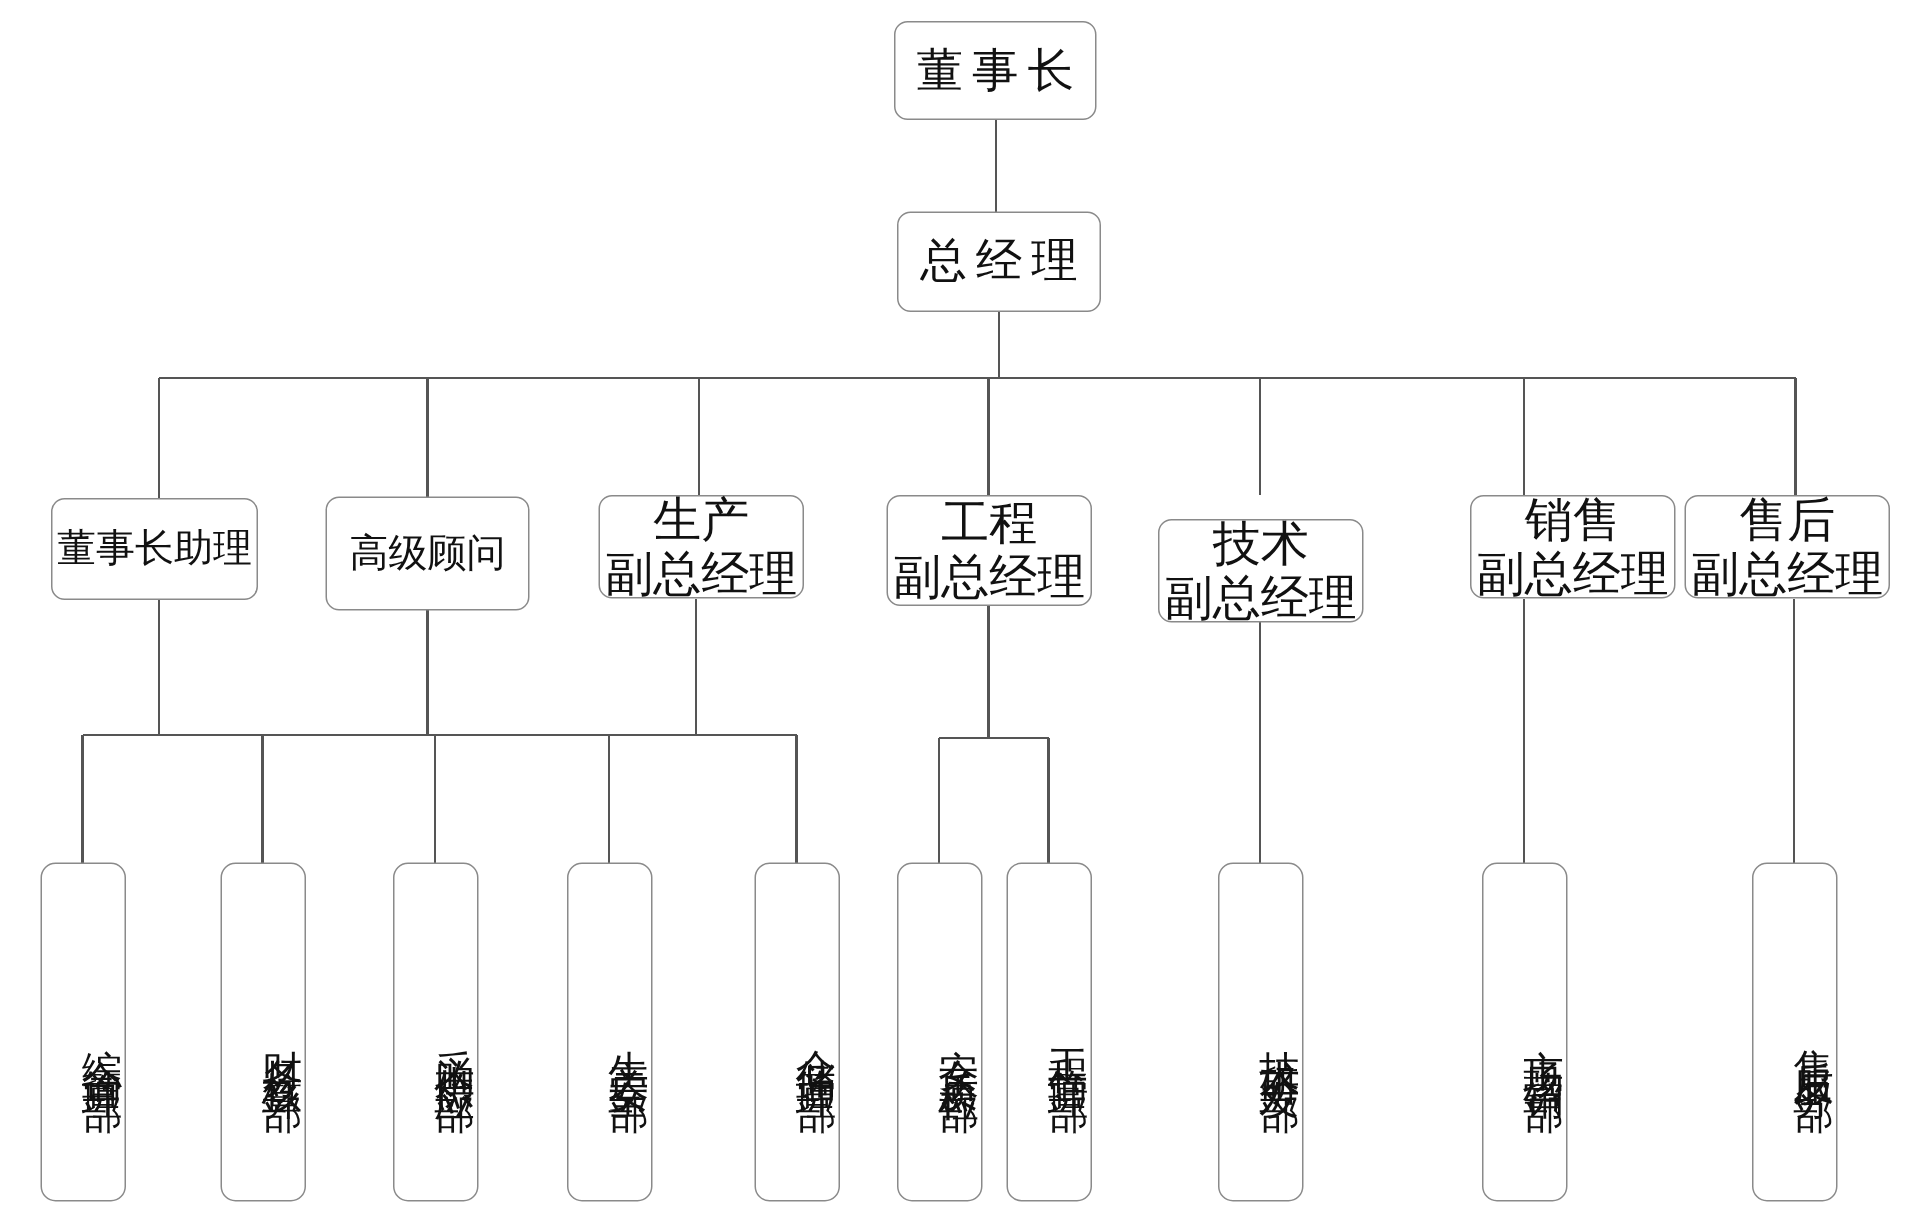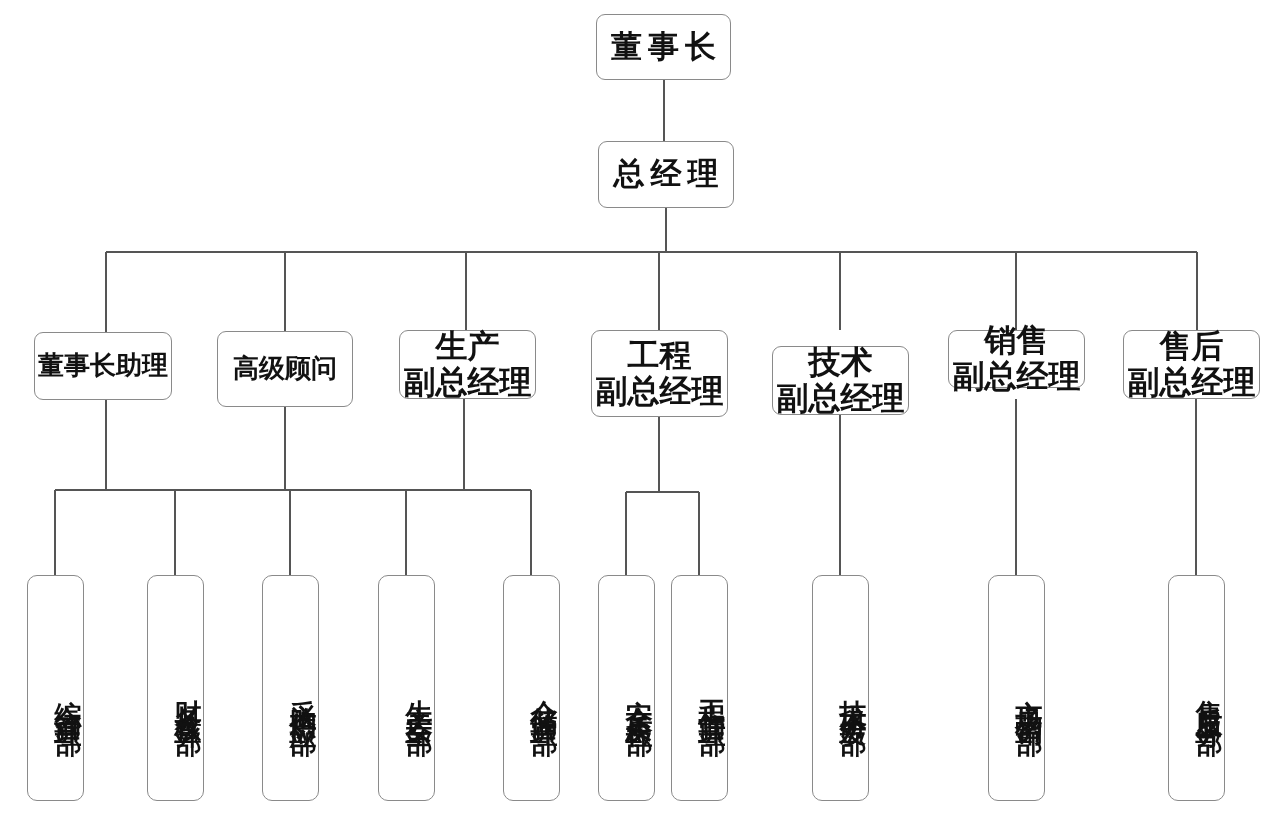--- a/index.html
+++ b/index.html
@@ -34,21 +34,20 @@
     border-radius: 9px;
     background: #ffffff;
     display: flex;
     flex-direction: column;
     align-items: center;
     justify-content: center;
     color: #111111;
     line-height: 1.12;
     text-align: center;
     white-space: pre;
-    font-weight: bold;
   }
   .node.exec {
     font-size: 31px;
     letter-spacing: 6px;
     text-indent: 6px;
   }
   .node.mgr-1line {
     font-size: 26px;
     letter-spacing: 0px;
   }
@@ -130,31 +129,31 @@
 
   <div class="node mgr-1line" style="left:217px; top:331px; width:136px; height:76px;">
     <span class="line">高级顾问</span>
   </div>
 
   <div class="node mgr-2line" style="left:399px; top:330px; width:137px; height:69px;">
     <span class="line">生产</span>
     <span class="line">副总经理</span>
   </div>
 
-  <div class="node mgr-2line" style="left:591px; top:330px; width:137px; height:87px;">
+  <div class="node mgr-2line" style="left:591px; top:330px; width:137px; height:74px;">
     <span class="line">工程</span>
     <span class="line">副总经理</span>
   </div>
 
   <div class="node mgr-2line" style="left:772px; top:346px; width:137px; height:69px;">
     <span class="line">技术</span>
     <span class="line">副总经理</span>
   </div>
 
-  <div class="node mgr-2line" style="left:948px; top:330px; width:137px; height:58px;">
+  <div class="node mgr-2line" style="left:980px; top:330px; width:137px; height:69px;">
     <span class="line">销售</span>
     <span class="line">副总经理</span>
   </div>
 
   <div class="node mgr-2line" style="left:1123px; top:330px; width:137px; height:69px;">
     <span class="line">售后</span>
     <span class="line">副总经理</span>
   </div>
 
   <div class="node dept" style="left:27px; top:575px; width:57px; height:226px;">

